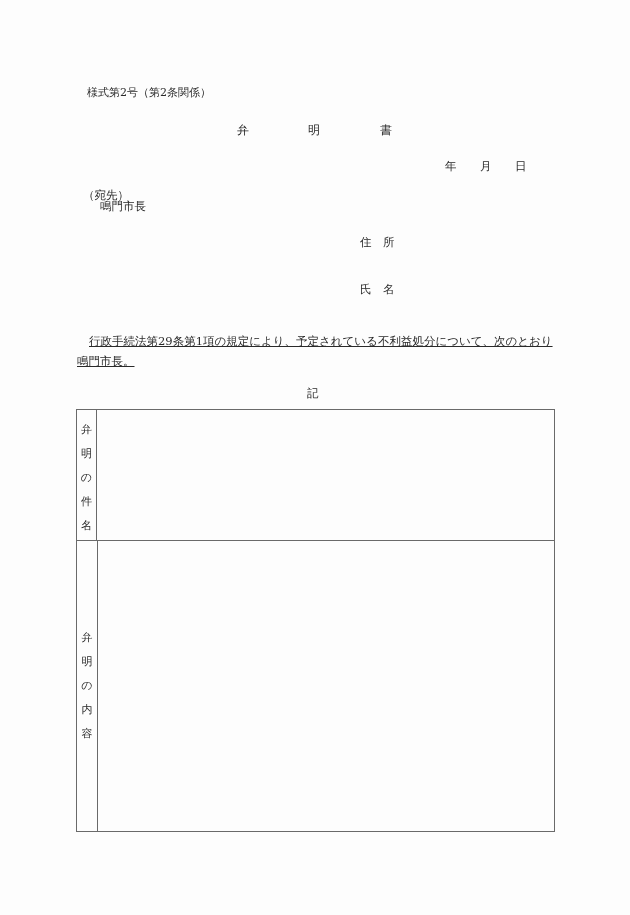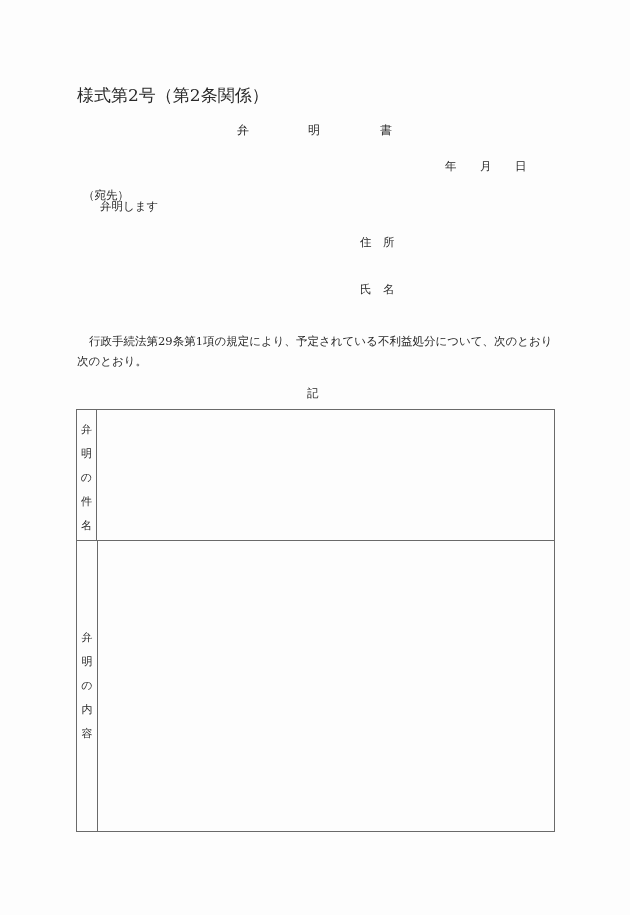--- a/index.html
+++ b/index.html
@@ -2,28 +2,28 @@
 <html><head>
 <meta charset="utf-8">
 <style>
   html, body { margin: 0; padding: 0; }
   body {
     width: 630px; height: 915px; background: #fdfdfd; position: relative;
     font-family: "DejaVu Serif", "Liberation Serif", serif; color: #2a2a2a;
     font-size: 11.5px; overflow: hidden;
   }
   .abs { position: absolute; white-space: nowrap; line-height: 1; }
-  .form-no { left: 77px; top: 87px; font-size: 17px; }
+  .form-no { left: 87px; top: 87px; font-size: 11px; }
   .title { top: 124px; left: 0; width: 630px; }
   .title span { position: absolute; font-size: 12px; }
   .date span { position: absolute; top: 161px; }
   .addressee { left: 83px; top: 181px; margin-top: 9px; }
   .mayor { left: 100px; top: 201px; }
   .lbl { left: 360px; text-align: center; }
-  .body-text { left: 77px; top: 331px; width: 480px; line-height: 20px; white-space: normal; }
+  .body-text { left: 77px; top: 331px; width: 480px; line-height: 20px; white-space: normal; text-decoration: underline; }
   .body-text .indent { display: inline-block; width: 12px; }
   .ki { top: 388px; left: 307px; }
   .table {
     position: absolute; left: 76px; top: 409px; width: 479px; height: 423px;
     border: 1.5px solid #6a6a6a; box-sizing: border-box;
   }
   .row { position: absolute; left: 0; right: 0; display: flex; }
   .row1 { top: 0; height: 130px; border-bottom: 1.5px solid #6a6a6a; }
   .row2 { top: 131px; bottom: 0; }
   .cell-label {
@@ -45,28 +45,28 @@
   <span style="left:380px">書</span>
 </div>
 
 <div class="date">
   <span class="abs" style="left:445px; top:161px">年</span>
   <span class="abs" style="left:480px; top:161px">月</span>
   <span class="abs" style="left:515px; top:161px">日</span>
 </div>
 
 <div class="abs addressee">（宛先）</div>
-<div class="abs mayor">弁明します</div>
+<div class="abs mayor">鳴門市長</div>
 
 <div class="abs lbl" style="top:237px">住　所</div>
 <div class="abs lbl" style="top:284px">氏　名</div>
 
 <div class="abs body-text">
   <span class="indent"></span><span>行政手続法第29条第1項の規定により、予定されている不利益処分について、次のとおり</span><br>
-  <span>次のとおり。</span>
+  <span>鳴門市長。</span>
 </div>
 
 <div class="abs ki">記</div>
 
 <div class="table">
   <div class="row row1">
     <div class="cell-label">
       <span class="ch">弁</span>
       <span class="ch">明</span>
       <span class="ch">の</span>

